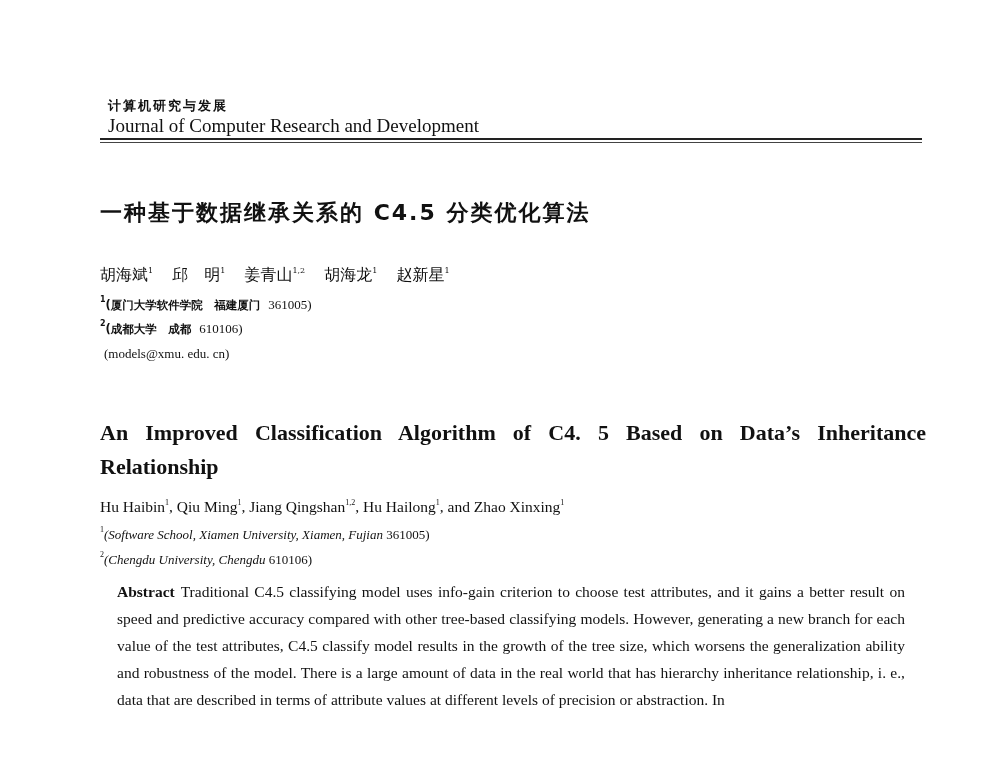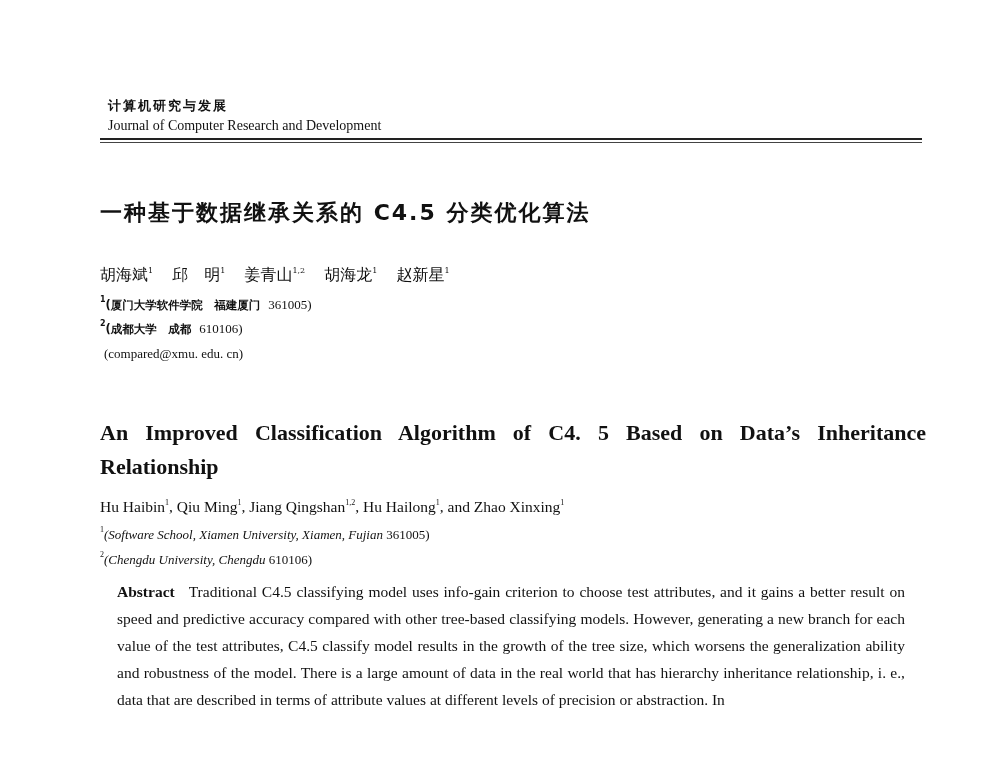--- a/index.html
+++ b/index.html
@@ -1,21 +1,21 @@
 <!DOCTYPE html>
 <html><head>
 <meta charset="utf-8">
 <style>
   html, body { margin: 0; padding: 0; background: #ffffff; }
   body { width: 1000px; height: 760px; overflow: hidden; position: relative; color: #111; font-family: "DejaVu Serif", serif; }
   .page { position: absolute; left: 0; top: 0; width: 1000px; height: 620px; }
 
   .hdr-left { position: absolute; left: 108px; top: 98px; }
   .hdr-cn { font-family: "DejaVu Sans", sans-serif; font-weight: bold; font-size: 13px; letter-spacing: 2px; line-height: 16px; }
-  .hdr-en { font-family: "Liberation Serif", serif; font-size: 14px; line-height: 18px; margin-top: 3px; }
+  .hdr-en { font-family: "Liberation Serif", serif; font-size: 19px; line-height: 18px; margin-top: 3px; }
   .hdr-right { position: absolute; right: 84px; top: 100px; text-align: right; font-family: "Liberation Serif", serif; font-size: 13.5px; line-height: 19px; }
   .rule-thick { position: absolute; left: 100px; top: 138px; width: 822px; height: 2px; background: #222; }
   .rule-thin { position: absolute; left: 100px; top: 142px; width: 822px; height: 1px; background: #444; }
 
   .title-cn { position: absolute; left: 100px; top: 198px; font-family: "DejaVu Sans", sans-serif; font-weight: bold; font-size: 22px; letter-spacing: 2px; line-height: 30px; }
 
   .authors-cn { position: absolute; left: 100px; top: 262px; font-family: "DejaVu Serif", serif; font-size: 16px; line-height: 26px; }
   .authors-cn span.au { margin-right: 14px; }
   sup { font-size: 8px; vertical-align: 7px; line-height: 0; }
   .aff-cn { position: absolute; left: 100px; font-family: "DejaVu Sans", sans-serif; font-size: 11.5px; line-height: 16px; font-weight: bold; }
@@ -24,21 +24,21 @@
   .email { position: absolute; left: 104px; top: 346px; font-family: "Liberation Serif", serif; font-size: 13px; line-height: 16px; }
 
   .title-en { position: absolute; left: 100px; top: 400px; width: 826px; font-family: "Liberation Serif", serif; font-weight: bold; font-size: 22px; line-height: 34px; text-align: justify; text-align-last: left; margin-top: 16px; }
 
   .authors-en { position: absolute; left: 100px; top: 497px; font-family: "Liberation Serif", serif; font-size: 15.5px; line-height: 20px; }
   .aff-en { position: absolute; left: 100px; font-family: "Liberation Serif", serif; font-size: 13px; line-height: 16px; }
   .aff-en i { font-style: italic; }
   .affen1 { top: 527px; } .affen2 { top: 552px; }
 
   .abstract { position: absolute; left: 117px; top: 578px; width: 788px; font-family: "Liberation Serif", serif; font-size: 15.5px; line-height: 27px; text-align: justify; }
-  .abstract .lbl { font-weight: bold; margin-right: 14px; }
+  .abstract .lbl { font-weight: bold; margin-right: 6px; }
 </style>
 </head>
 <body>
 
 <div class="page">
 
   <div class="hdr-left">
     <div class="hdr-cn">计算机研究与发展</div>
     <div class="hdr-en">Journal of Computer Research and Development</div>
   </div>
@@ -50,21 +50,21 @@
   <div class="authors-cn">
     <span class="au"><span>胡海斌</span><sup>1</sup></span>
     <span class="au"><span>邱　明</span><sup>1</sup></span>
     <span class="au"><span>姜青山</span><sup>1,2</sup></span>
     <span class="au"><span>胡海龙</span><sup>1</sup></span>
     <span class="au"><span>赵新星</span><sup>1</sup></span>
   </div>
 
   <div class="aff-cn aff1"><sup>1</sup><span>(厦门大学软件学院　福建厦门</span>&nbsp; <span class="code">361005)</span></div>
   <div class="aff-cn aff2"><sup>2</sup><span>(成都大学　成都</span>&nbsp; <span class="code">610106)</span></div>
-  <div class="email">(compared@xmu. edu. cn)</div>
+  <div class="email">(models@xmu. edu. cn)</div>
 
   <div class="title-en">An Improved Classification Algorithm of C4. 5 Based on Data’s Inheritance Relationship</div>
 
   <div class="authors-en">
     <span>Hu Haibin</span><sup>1</sup><span>, </span><span>Qiu Ming</span><sup>1</sup><span>, </span><span>Jiang Qingshan</span><sup>1,2</sup><span>, </span><span>Hu Hailong</span><sup>1</sup><span>, and </span><span>Zhao Xinxing</span><sup>1</sup>
   </div>
 
   <div class="aff-en affen1"><sup>1</sup><i>(Software School, Xiamen University, Xiamen, Fujian</i> <span>361005)</span></div>
   <div class="aff-en affen2"><sup>2</sup><i>(Chengdu University, Chengdu</i> <span>610106)</span></div>
 

